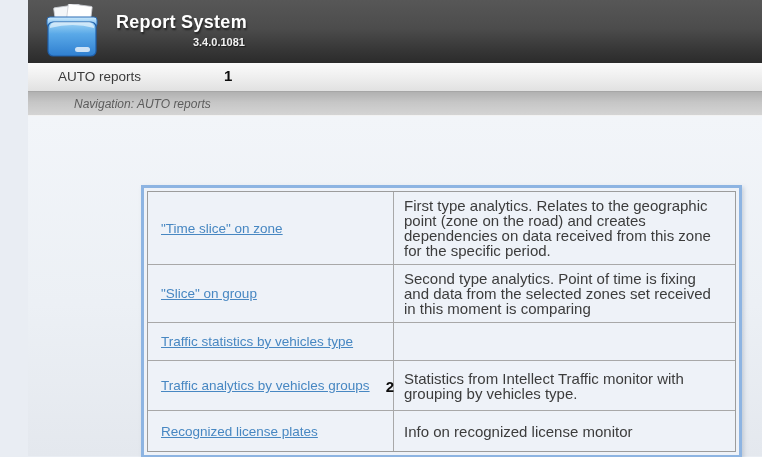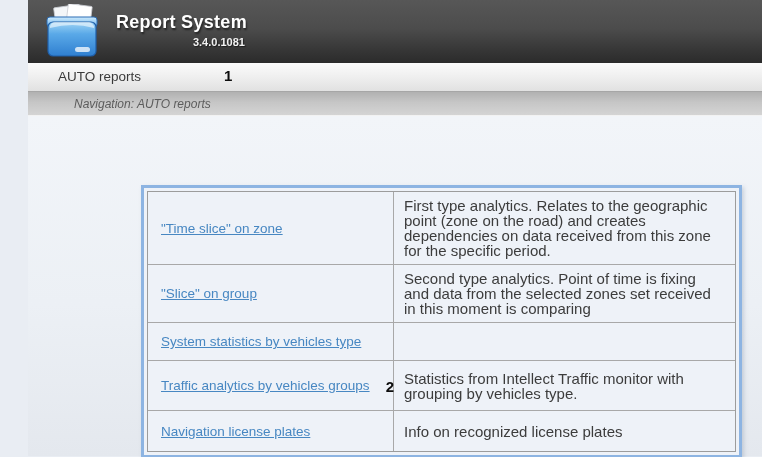--- a/index.html
+++ b/index.html
@@ -106,40 +106,40 @@
           <div class="cell-link">
             <a>"Slice" on group</a>
           </div>
           <div class="cell-desc">
             <span>Second type analytics. Point of time is fixing and data from the selected zones set received in this moment is comparing</span>
           </div>
         </div>
 
         <div class="report-row r3">
           <div class="cell-link">
-            <a>System statistics by vehicles type</a>
+            <a>Traffic statistics by vehicles type</a>
           </div>
         </div>
 
         <div class="report-row r4">
           <div class="cell-link">
             <a>Traffic analytics by vehicles groups</a>
             <span class="marker-2">2</span>
           </div>
           <div class="cell-desc">
             <span>Statistics from Intellect Traffic monitor with grouping by vehicles type.</span>
           </div>
         </div>
 
         <div class="report-row r5">
           <div class="cell-link">
-            <a>Navigation license plates</a>
+            <a>Recognized license plates</a>
           </div>
           <div class="cell-desc">
-            <span>Info on recognized license plates</span>
+            <span>Info on recognized license monitor</span>
           </div>
         </div>
 
       </div>
     </div>
   </div>
 
 </div>
 
 </body></html>

